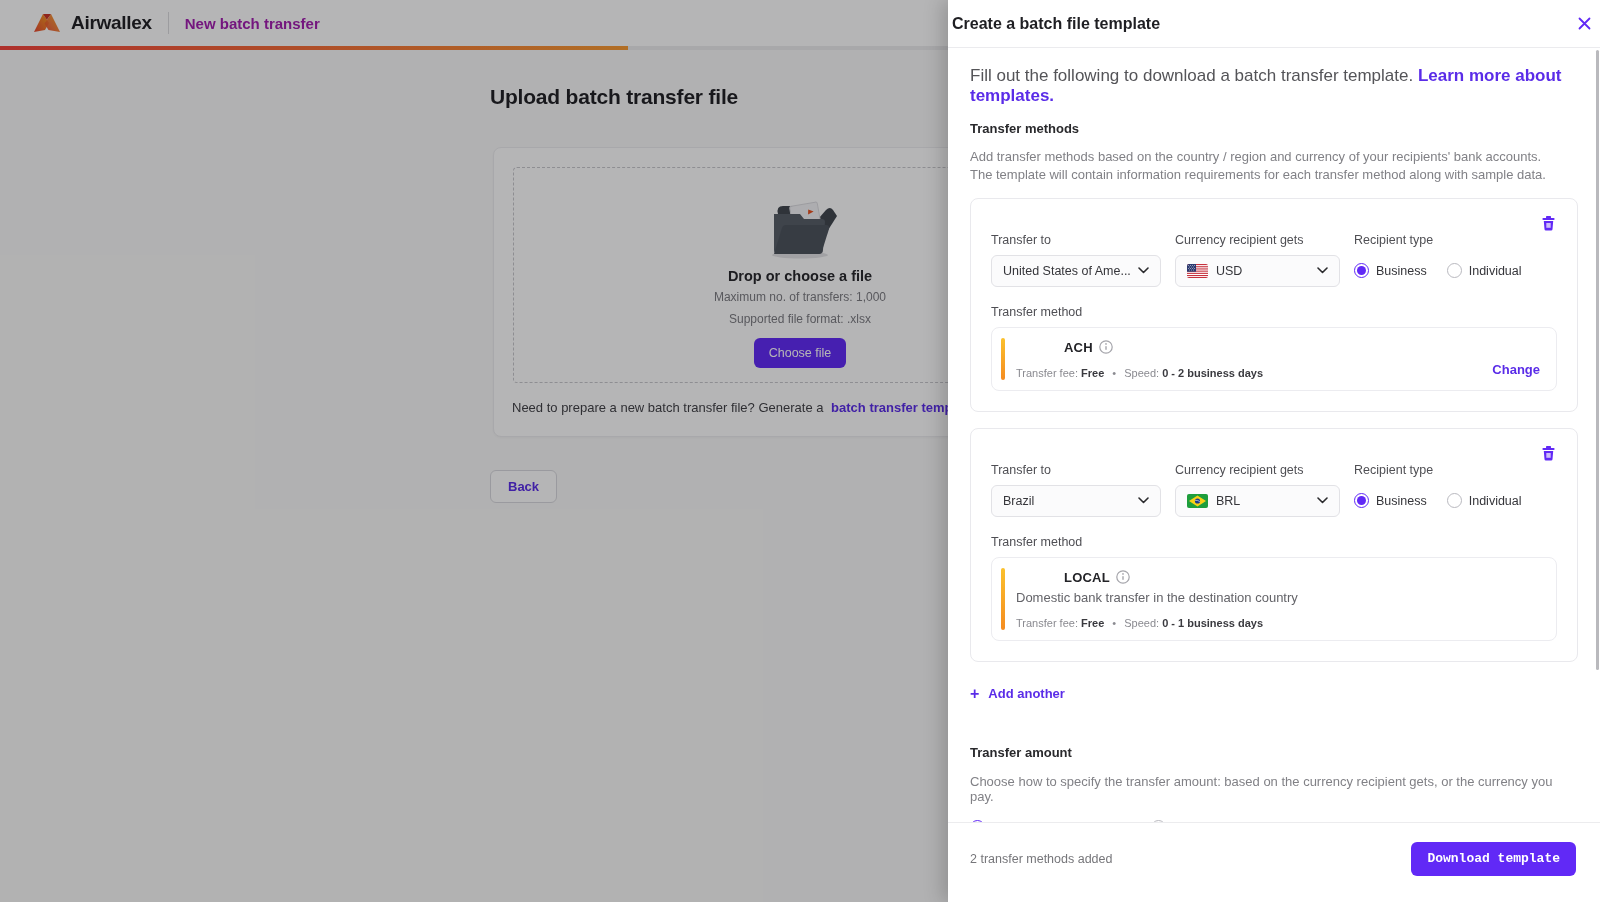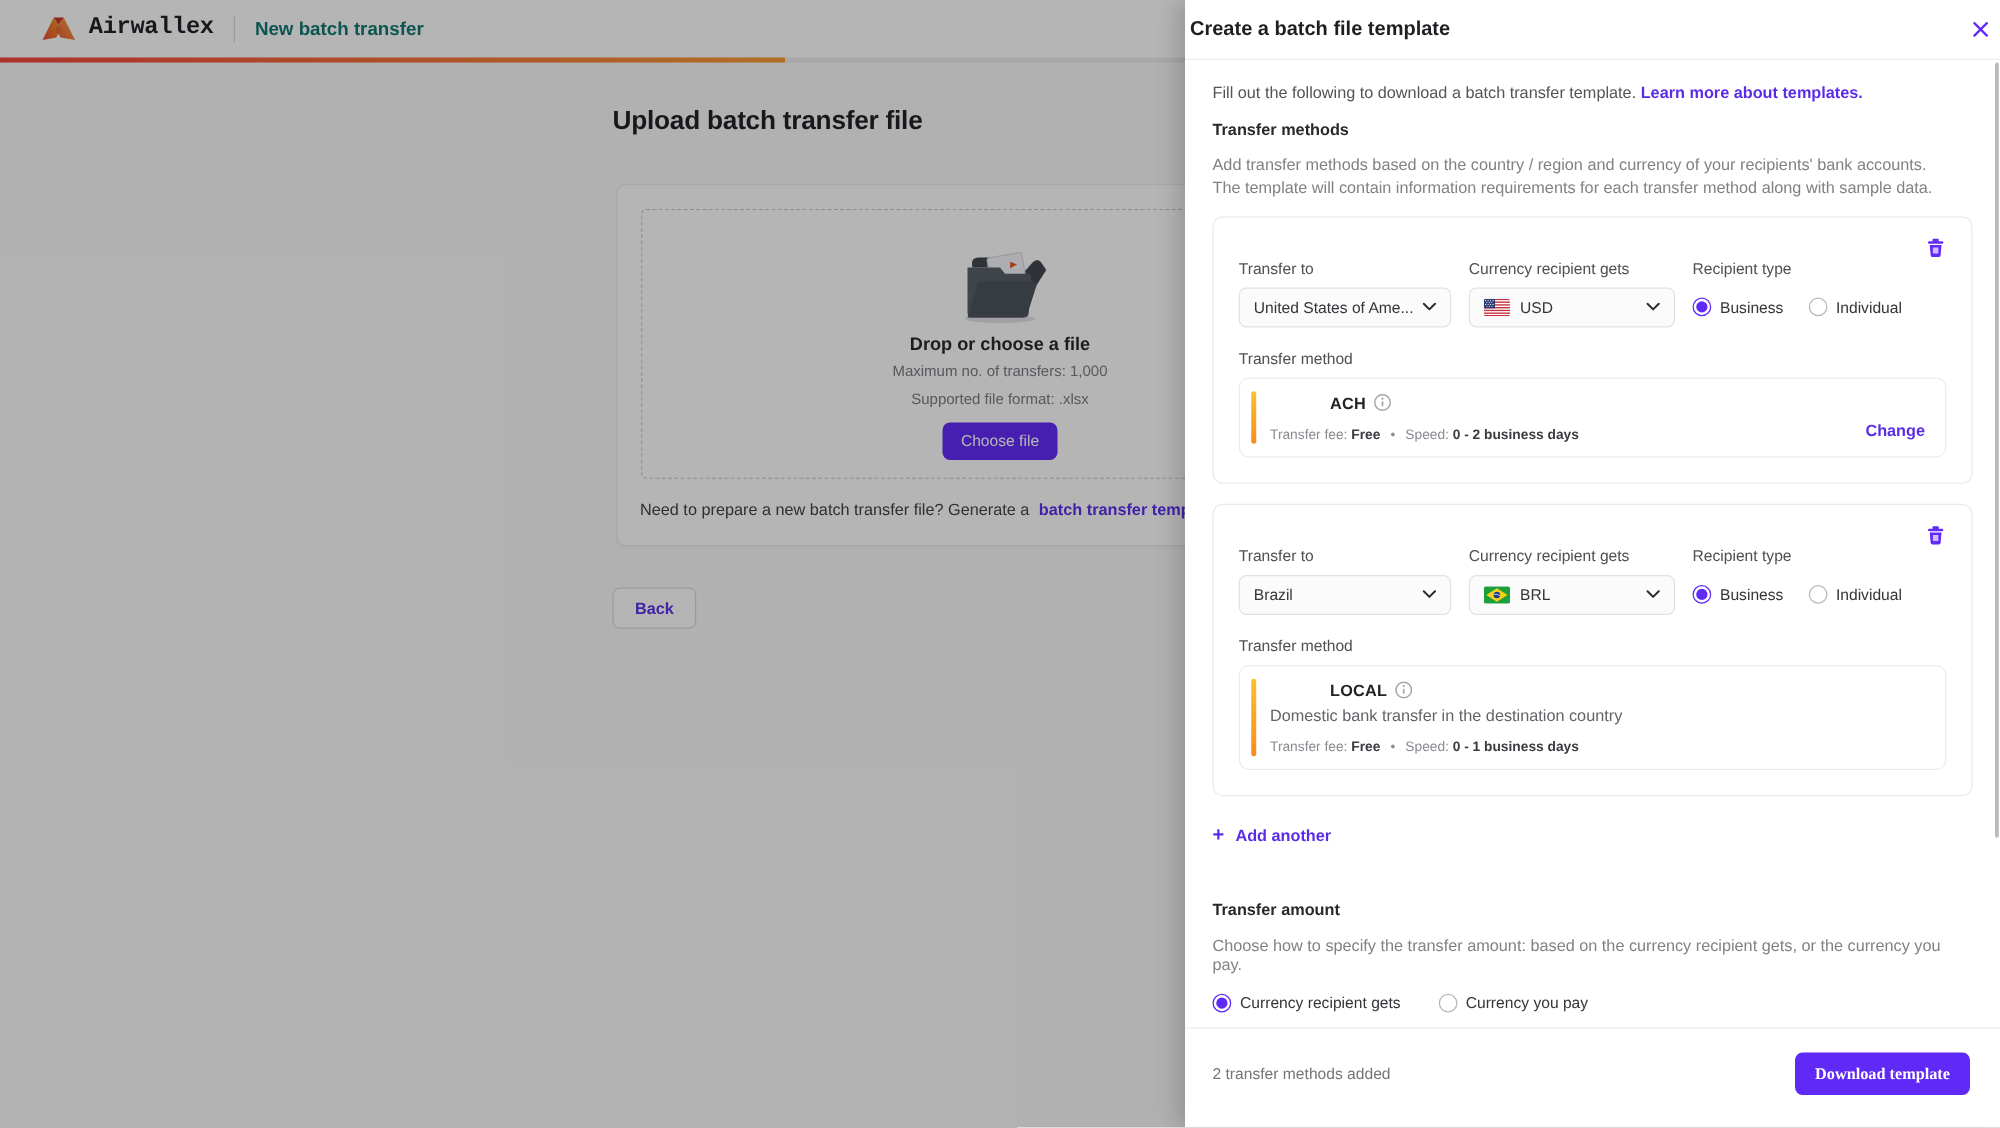--- a/index.html
+++ b/index.html
@@ -3,24 +3,24 @@
 <meta charset="utf-8">
 <style>
   * { margin:0; padding:0; box-sizing:border-box; }
   html,body { width:1600px; height:902px; }
   body { font-family:"Liberation Sans","DejaVu Sans",sans-serif; background:#fafafa; overflow:hidden; }
   .stage { position:relative; width:1600px; height:902px; background:#fafafa; overflow:hidden; }
 
   
   .main { position:absolute; inset:0; background:#fafafa; }
   .topbar { position:absolute; top:0; left:0; right:0; height:46px; background:#ffffff; display:flex; align-items:center; padding-left:32px; }
-  .brand { display:flex; gap:9px;font-family:Liberation Mono, monospace; }
+  .brand { display:flex; align-items:center; gap:9px; }
   .brand-word { font-size:19px; font-weight:700; color:#1f1f23; letter-spacing:-0.3px; }
   .topbar-divider { width:1px; height:22px; background:#dcdcdf; margin:0 16px; }
-  .page-title { font-size:15px; font-weight:700; color:#0f766e; }
+  .page-title { font-size:15px; font-weight:700; color:#a21caf; }
   .progress-track { position:absolute; top:46px; left:0; right:0; height:4px; background:#ececee; }
   .progress-fill { position:absolute; top:0; left:0; height:4px; width:628px; background:linear-gradient(90deg,#f5423a 0%,#f87f33 70%,#f99b32 100%); }
 
   .content-title { position:absolute; left:490px; top:85px; font-size:21px; font-weight:700; color:#1f1f23; letter-spacing:-0.2px; }
 
   .upload-card { position:absolute; left:493px; top:147px; width:612px; height:290px; background:#ffffff; border:1px solid #ededf0; border-radius:8px; box-shadow:0 1px 3px rgba(0,0,0,0.04); }
   .dropzone { position:absolute; left:19px; top:19px; width:574px; height:216px; border:1px dashed #c7c7cc; border-radius:4px; display:flex; flex-direction:column; align-items:center; }
   .folder-illo { margin-top:28px; }
   .drop-title { margin-top:8px; font-size:14.5px; font-weight:700; color:#26262a; }
   .drop-meta { margin-top:6px; font-size:12px; color:#7b7b80; line-height:1.3; text-align:center; }
@@ -31,21 +31,21 @@
 
   .overlay { position:absolute; inset:0; background:rgba(10,10,12,0.30); }
 
   
   .drawer { position:absolute; top:0; right:0; width:652px; height:902px; background:#ffffff; box-shadow:-6px 0 18px rgba(0,0,0,0.18); display:flex; flex-direction:column; }
   .drawer-header { height:48px; flex:0 0 48px; display:flex; align-items:center; justify-content:space-between; padding:0 4px; border-bottom:1px solid #ebebee; }
   .drawer-title { font-size:16px; font-weight:700; color:#1f1f23; }
   .close-btn { width:24px; height:24px; border:none; background:none; cursor:pointer; display:flex; align-items:center; justify-content:center; }
 
   .drawer-body { flex:1 1 auto; overflow:hidden; padding:18px 22px 0; position:relative; }
-  .intro { font-size:13px; color:#545458; }
+  .intro { font-size:17px; color:#545458; }
   .intro a { color:#5a2ce8; font-weight:700; text-decoration:none; }
   .sec-title { margin-top:15px; font-size:13px; font-weight:700; color:#29292c; }
   .sec-desc { margin-top:12px; font-size:13px; color:#818186; line-height:1.38; max-width:590px; }
 
   .method-card { position:relative; margin-top:14px; border:1px solid #e9e9ed; border-radius:8px; padding:18px 20px 20px; background:#fff; }
   .trash-btn { position:absolute; top:16px; right:20px; width:18px; height:18px; border:none; background:none; cursor:pointer; padding:0; }
   .field-row { display:flex; gap:14px; margin-top:16px; }
   .field { display:flex; flex-direction:column; }
   .field-label { font-size:12.5px; color:#4f4f54; margin-bottom:8px; }
   .select { height:32px; min-width:170px; background:#fbfbfc; border:1px solid #e2e2e6; border-radius:6px; display:flex; align-items:center; justify-content:space-between; padding:0 11px; font-size:12.5px; color:#35353a; cursor:pointer; }
@@ -71,21 +71,21 @@
 
   .add-another { margin-top:24px; display:inline-flex; align-items:center; gap:9px; border:none; background:none; color:#5a2ce8; font-size:13px; font-weight:700; font-family:inherit; cursor:pointer; }
   .plus { font-size:16px; font-weight:700; line-height:1; }
 
   .amount-title { margin-top:42px; font-size:13px; font-weight:700; color:#29292c; }
   .amount-desc { margin-top:14px; font-size:13px; color:#818186; }
   .amount-radios { margin-top:16px; display:flex; gap:30px; }
 
   .drawer-footer { flex:0 0 80px; border-top:1px solid #ececee; display:flex; align-items:center; justify-content:space-between; padding:0 24px 8px 22px; }
   .footer-status { font-size:12.5px; color:#76767a; }
-  .download-btn { height:34px; padding:0 16px; background:#6129f6; color:#fff; border:none; border-radius:6px; font-size:13px; font-weight:700; font-family:Liberation Serif, serif; cursor:pointer; }
+  .download-btn { height:34px; padding:0 16px; background:#6129f6; color:#fff; border:none; border-radius:6px; font-size:13px; font-weight:700; font-family:Liberation Mono, monospace; cursor:pointer; }
 
   .scroll-thumb { position:absolute; right:1px; top:50px; width:3px; height:620px; border-radius:2px; background:#b9b9bd; }
 </style>
 </head>
 <body>
 
 <div class="stage">
 
   <div class="main">
     <div class="topbar">

